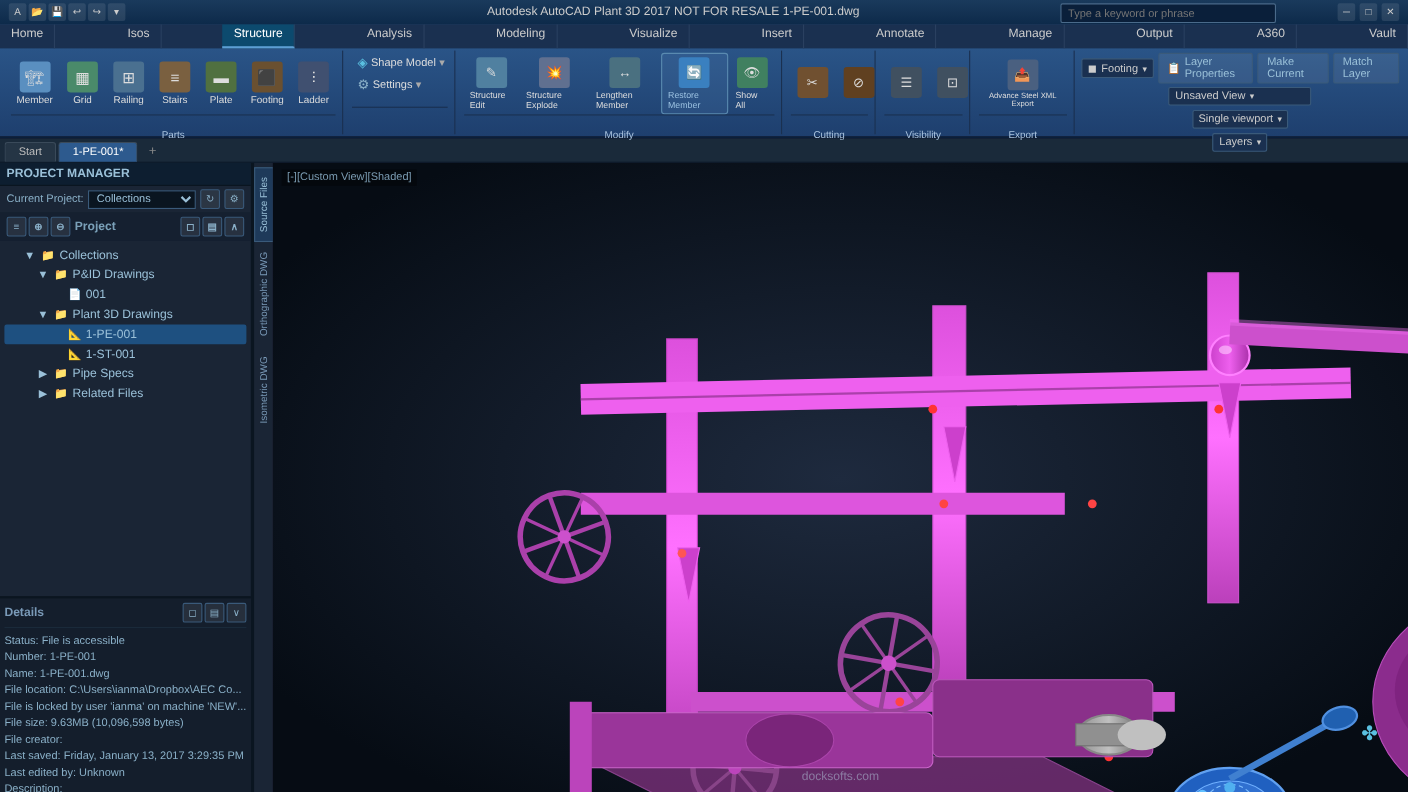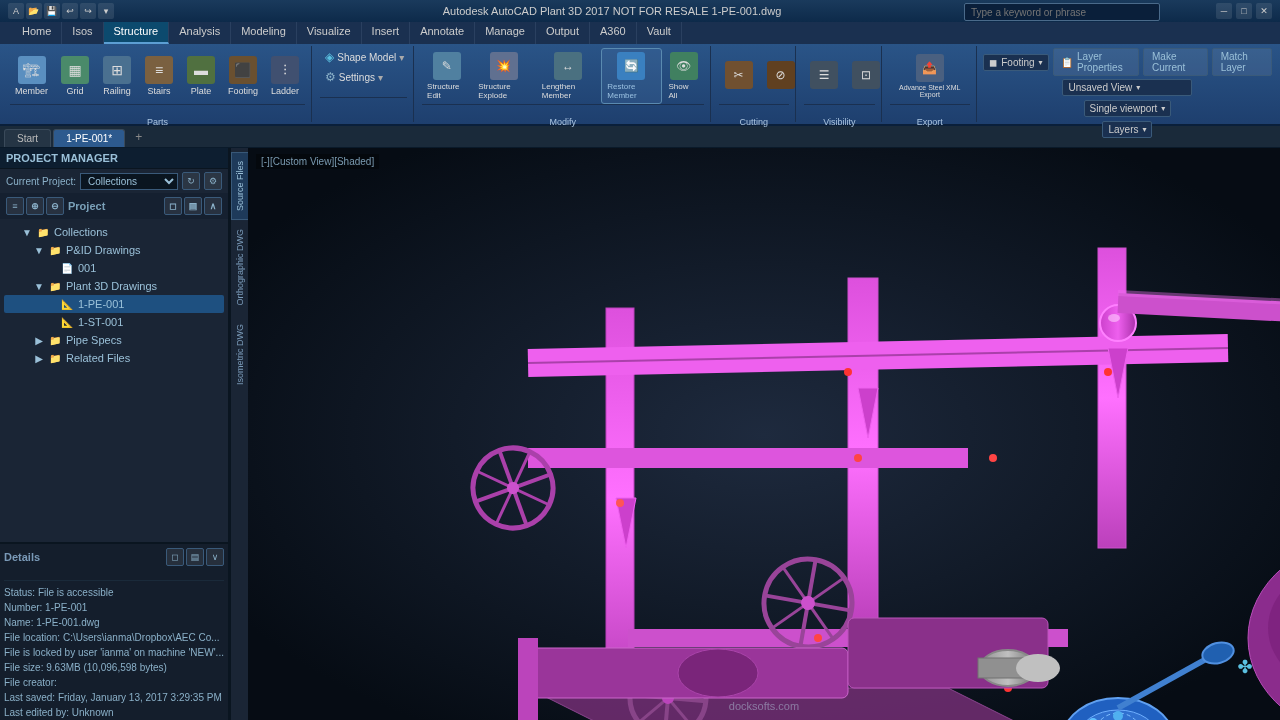--- a/index.html
+++ b/index.html
@@ -21,21 +21,22 @@
 
     
     #ribbon {
       background: linear-gradient(to bottom, #2d5a8e, #1e3f6e);
       border-bottom: 2px solid #0a1f3a;
     }
     #ribbon-tabs {
       display: flex;
       height: 22px;
       background: #1a3050;
-      padding-left: 12px;
+      padding-left: 0;
+      justify-content: space-between;
     }
     .ribbon-tab {
       padding: 3px 10px;
       color: #ccc;
       font-size: 11px;
       cursor: pointer;
       border-right: 1px solid #2a4060;
     }
     .ribbon-tab.active {
       background: #0c4a6e;
@@ -304,21 +305,21 @@
       background: #141e2c;
       border-top: 2px solid #0a1520;
       padding: 4px;
       max-height: 180px;
     }
     #details-header {
       display: flex;
       align-items: center;
       justify-content: space-between;
       margin-bottom: 4px;
-      padding-bottom: 14px;
+      padding-bottom: 4px;
       border-bottom: 1px solid #1a2a3a;
     }
     #details-title {
       color: #7a9ab8;
       font-size: 11px;
       font-weight: bold;
     }
     .details-toolbar { display: flex; gap: 2px; }
     .details-info { color: #8ab0c8; font-size: 10px; line-height: 1.5; }
 

